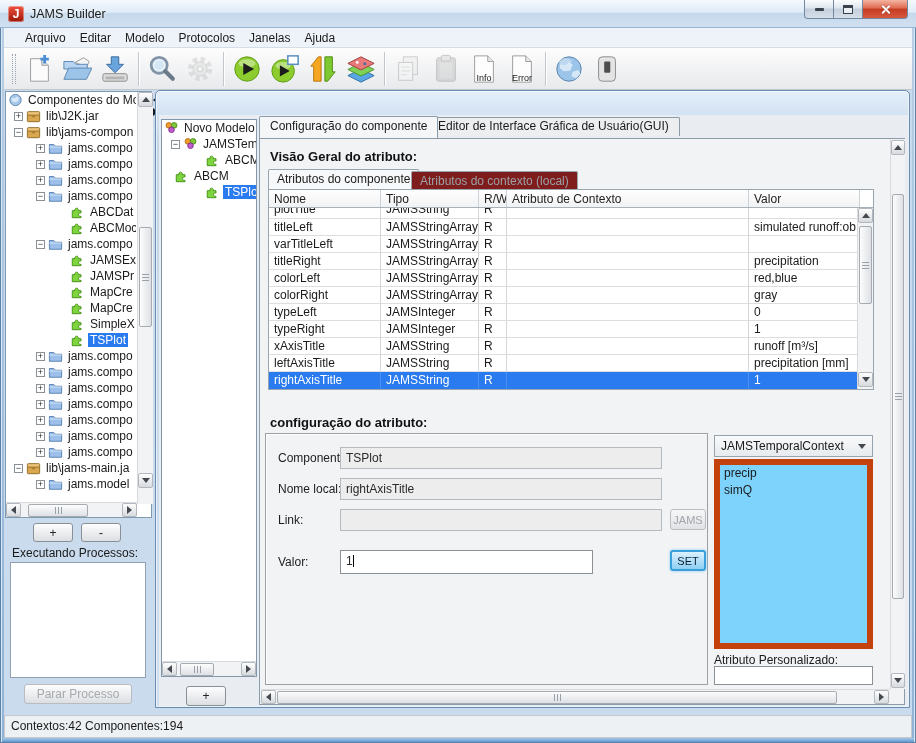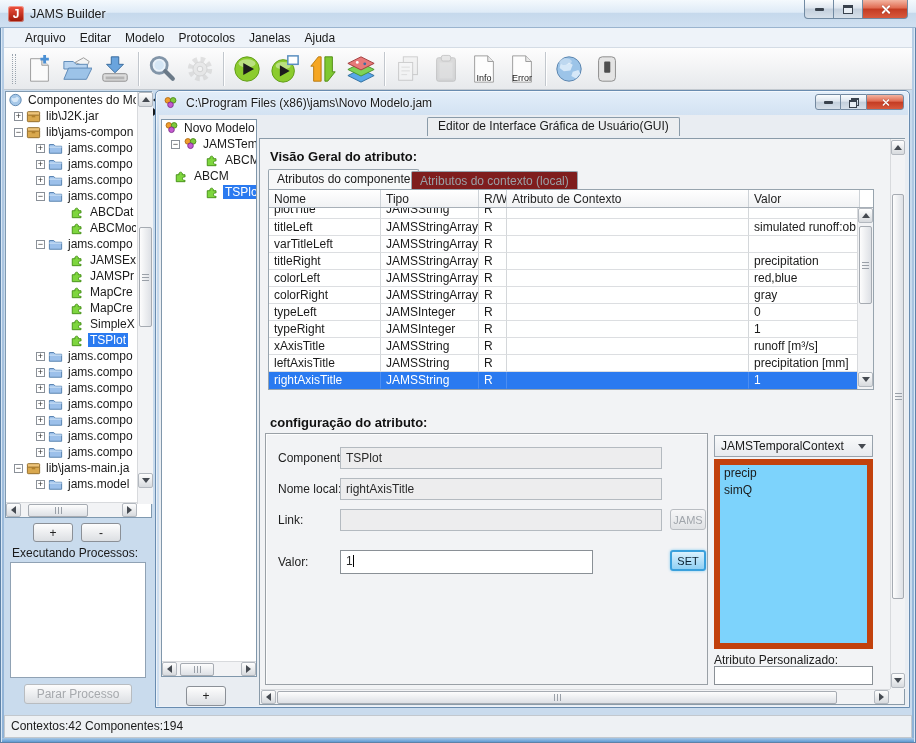--- a/index.html
+++ b/index.html
@@ -524,39 +524,20 @@
       </div>
 
     <div class="abs btn" style="left:29px;top:433px;width:40px;height:19px">+</div>
     <div class="abs btn" style="left:77px;top:433px;width:40px;height:19px">-</div>
 
     <span class="abs exec-label" style="left:8px;top:456px">Executando Processos:</span>
     <div class="abs exec-box" style="left:6px;top:472px;width:136px;height:116px"></div>
     <div class="abs btn disabled" style="left:20px;top:594px;width:108px;height:20px">Parar Processo</div>
 
     <div class="abs mdi">
-      <div class="mdi-titlebar">
-        <span class="ticon"><svg viewBox="0 0 16 16">
-              <circle cx="5" cy="5" r="3.2" fill="#f09c2e" stroke="#b06a10"></circle>
-              <circle cx="11" cy="5" r="3.2" fill="#7ec83c" stroke="#4a8a14"></circle>
-              <circle cx="8" cy="10" r="3.2" fill="#c45ad0" stroke="#7a2a88"></circle>
-            </svg></span>
-        <span class="mdi-title">C:\Program Files (x86)\jams\Novo Modelo.jam</span>
-        <div class="mdi-btns">
-          <div class="mbtn min">
-              <div class="glyph-min"></div>
-            </div>
-          <div class="mbtn rest">
-              <div class="glyph-rest"></div>
-            </div>
-          <div class="mbtn close">
-              <div class="xglyph small"></div>
-            </div>
-        </div>
-      </div>
 
       <div class="mdi-body">
 
         <div class="abs model-tree-panel">
           <div class="tree-view" style="width:94px;height:541px" id="model-tree">
               <div class="trow" style="padding-left: 2px;">
                 <span class="ticon"><svg viewBox="0 0 16 16">
                     <circle cx="5" cy="5" r="3.2" fill="#f09c2e" stroke="#b06a10"></circle>
                     <circle cx="11" cy="5" r="3.2" fill="#7ec83c" stroke="#4a8a14"></circle>
                     <circle cx="8" cy="10" r="3.2" fill="#c45ad0" stroke="#7a2a88"></circle>
@@ -601,20 +582,21 @@
             <div class="sb-thumb-h" style="left:18px;width:34px">
                 <div class="grip-h"></div>
               </div>
             <div class="sb-btn" style="left:79px;top:0;height:14px">
                 <div class="tri right"></div>
               </div>
           </div>
         </div>
         <div class="abs btn" style="left:27px;top:571px;width:40px;height:20px">+</div>
 
+        <div class="abs tab active" style="left:100px;top:1px">Configuração do componente</div>
         <div class="abs tab inactive2" style="left:268px">Editor de Interface Gráfica de Usuário(GUI)</div>
 
         <div class="abs tab-panel">
 
           <span class="abs heading" style="left:10px;top:10px">Visão Geral do atributo:</span>
 
           <div class="abs attr-tab" style="left:8px;top:30px">Atributos do componente</div>
           <div class="abs attr-tab disabled" style="left:151px">Atributos do contexto (local)</div>
 
           <div class="abs attr-table" style="left:8px;top:50px;width:606px;height:201px">

